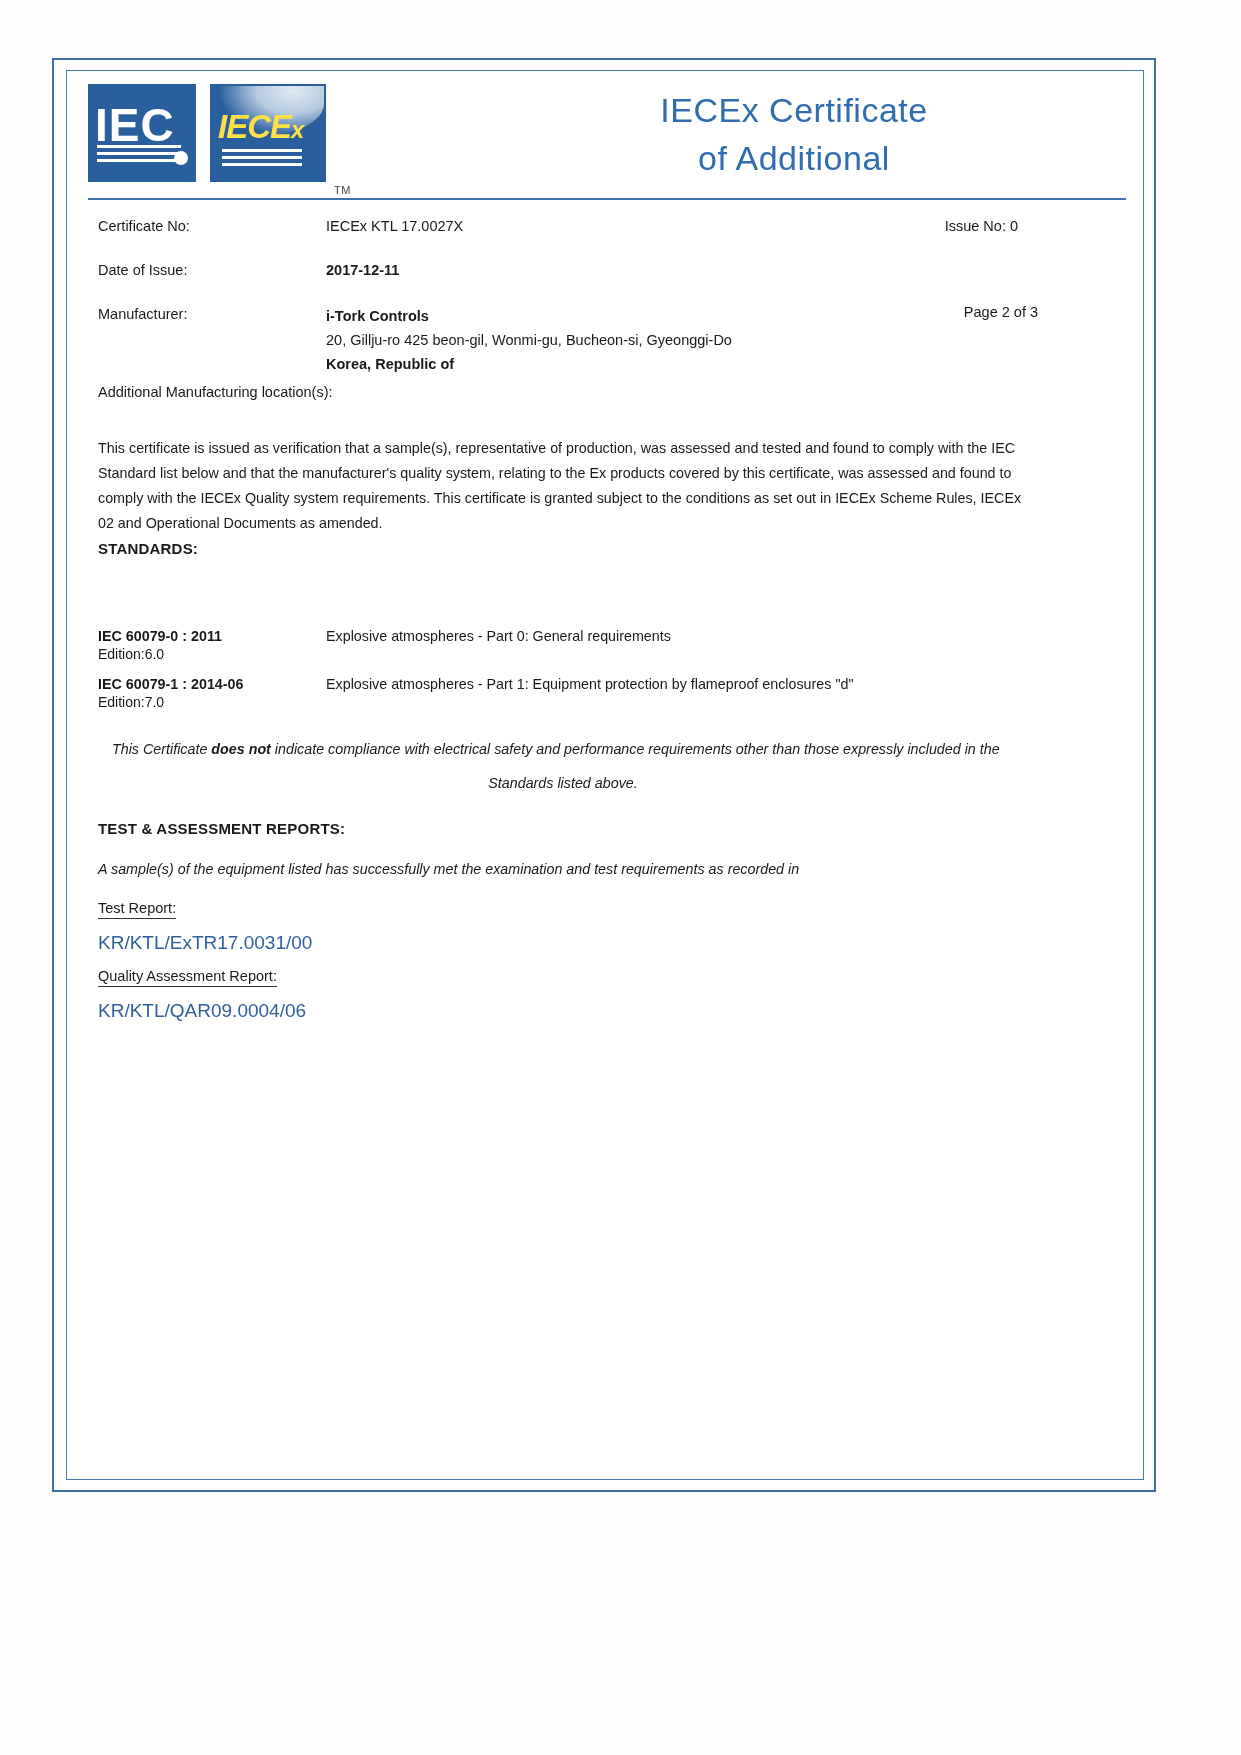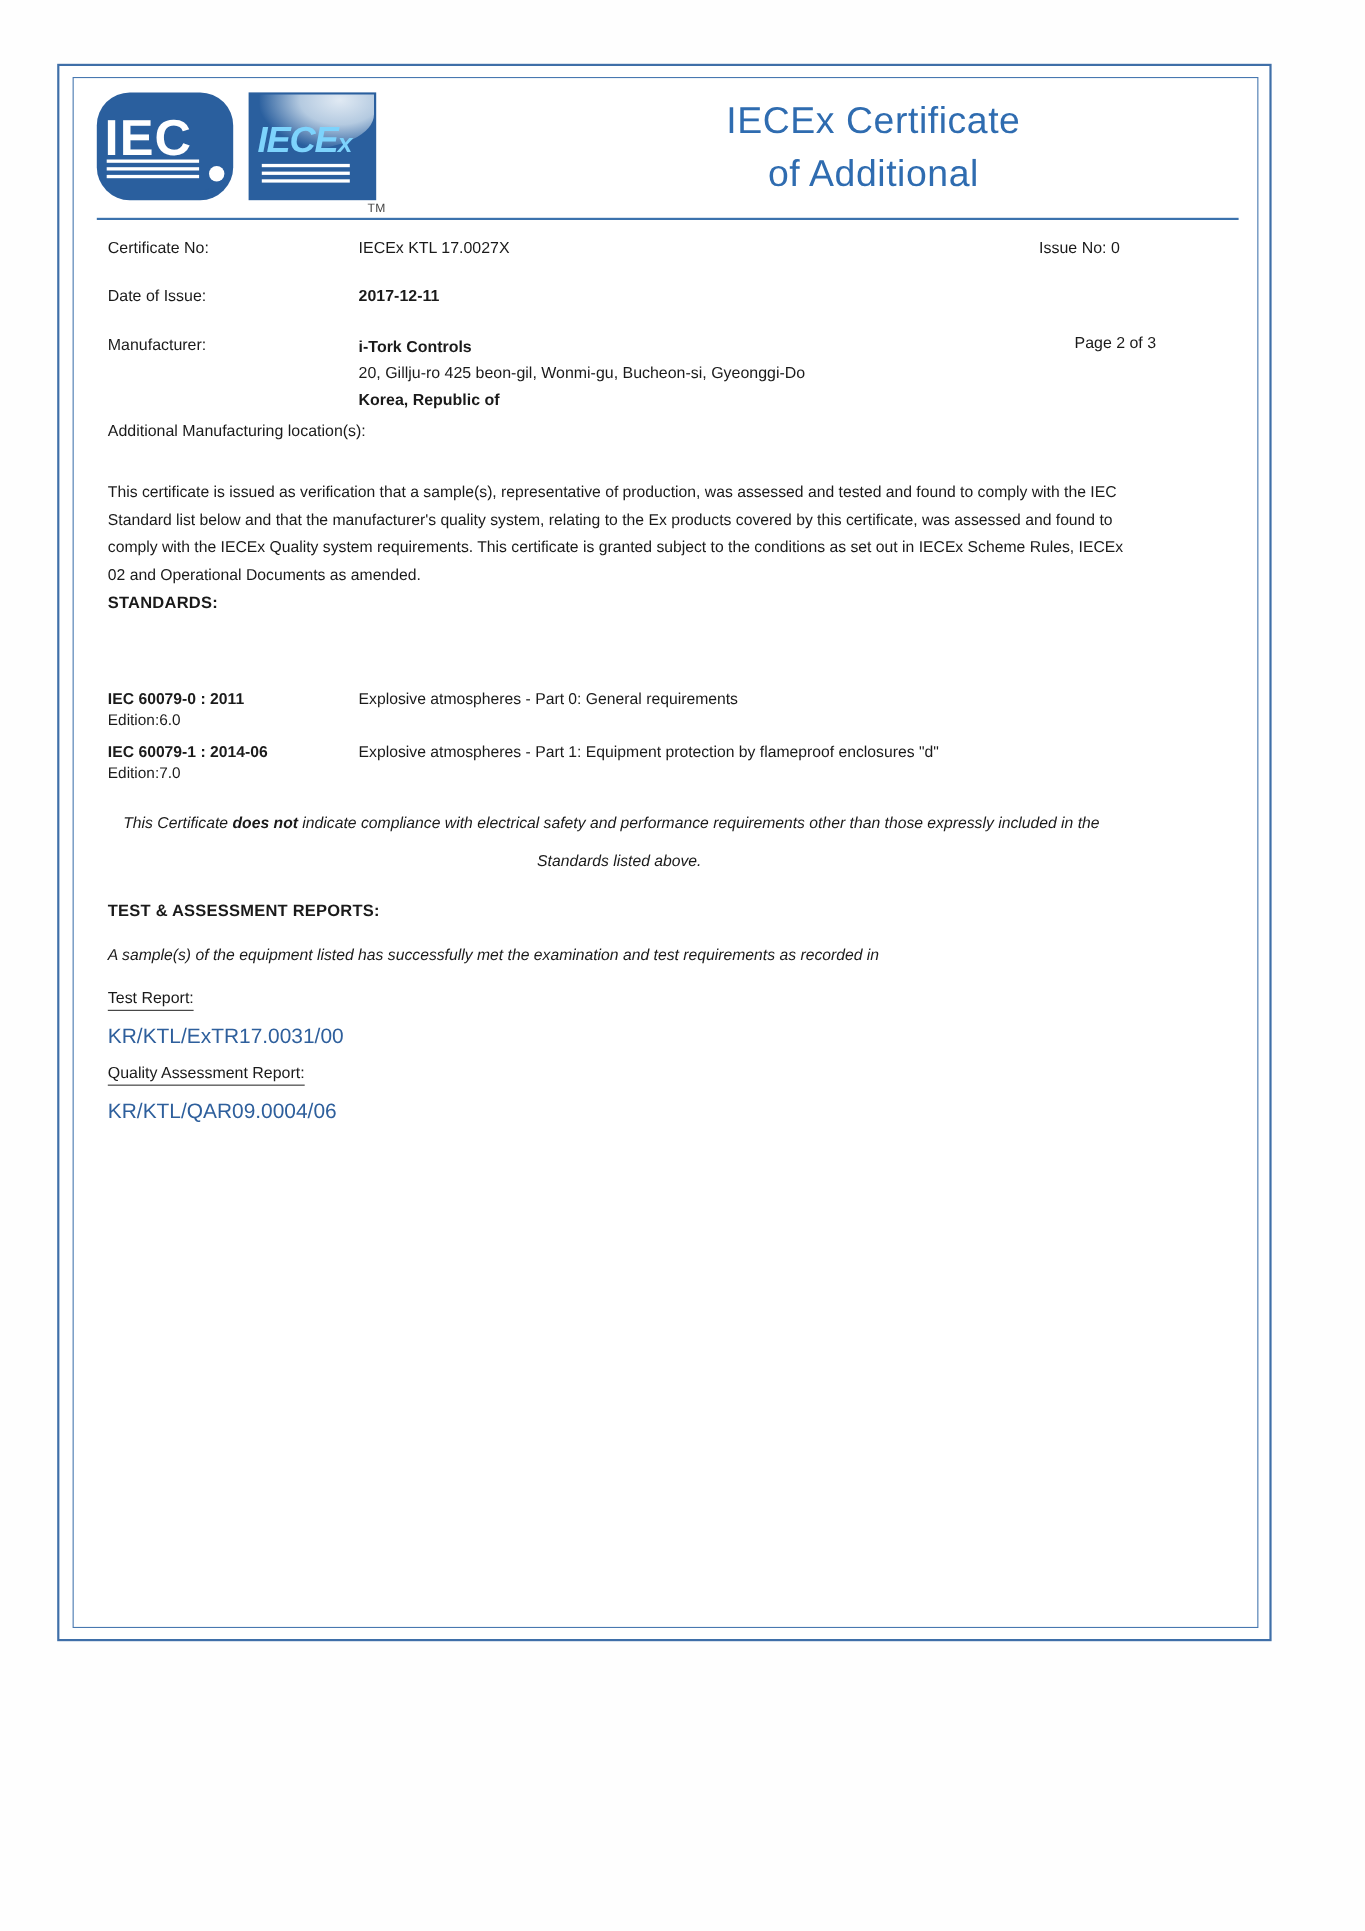--- a/index.html
+++ b/index.html
@@ -52,26 +52,25 @@
     height: 128px;
   }
   .logo-block {
     position: absolute;
     left: 0;
     top: 12px;
     display: flex;
     align-items: flex-start;
   }
   .logo-iec {
-    width: 124px;
+    width: 108px;
     height: 98px;
     background: #2a5f9e;
     position: relative;
     overflow: hidden;
-    border-radius: 30px;
   }
   .logo-iec .iec-text {
     position: absolute;
     left: 7px;
     top: 14px;
     color: #ffffff;
     font-size: 46px;
     font-weight: bold;
     letter-spacing: 1px;
     font-family: "Liberation Sans", sans-serif;
@@ -121,21 +120,21 @@
     width: 104px;
     height: 50px;
     border-radius: 0 0 70% 40%;
     background: radial-gradient(ellipse at 70% 10%, #eaf1f8 0%, #bcd0e4 35%, #2a5f9e 72%);
     opacity: .95;
   }
   .logo-iecex .ex-text {
     position: absolute;
     left: 8px;
     top: 24px;
-    color: #7dd3fc;
+    color: #fde047;
     font-size: 33px;
     font-weight: bold;
     font-style: italic;
     letter-spacing: -1px;
   }
   .logo-iecex .ex-text small { font-size: 24px; }
   .logo-iecex .bars2 {
     position: absolute;
     left: 12px;
     bottom: 12px;
@@ -205,21 +204,21 @@
     left: 228px;
     top: 0;
   }
   .meta-right {
     position: absolute;
     right: 100px;
     top: 0;
     white-space: nowrap;
   }
   .meta-right.page-no {
-    right: 67px;
+    right: 80px;
     top: 42px;
     padding-left: 15px;
   }
   .bold { font-weight: bold; }
 
   .mfr-lines {
     position: absolute;
     left: 228px;
     top: 0;
     line-height: 24px;

